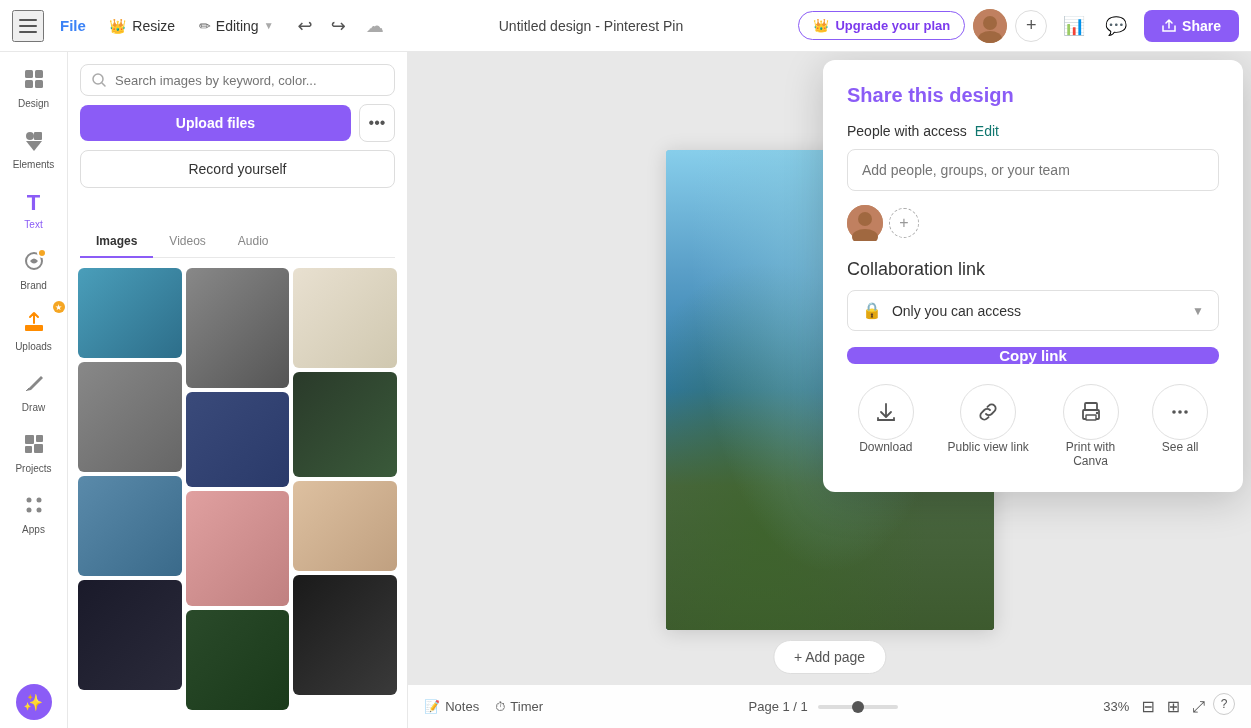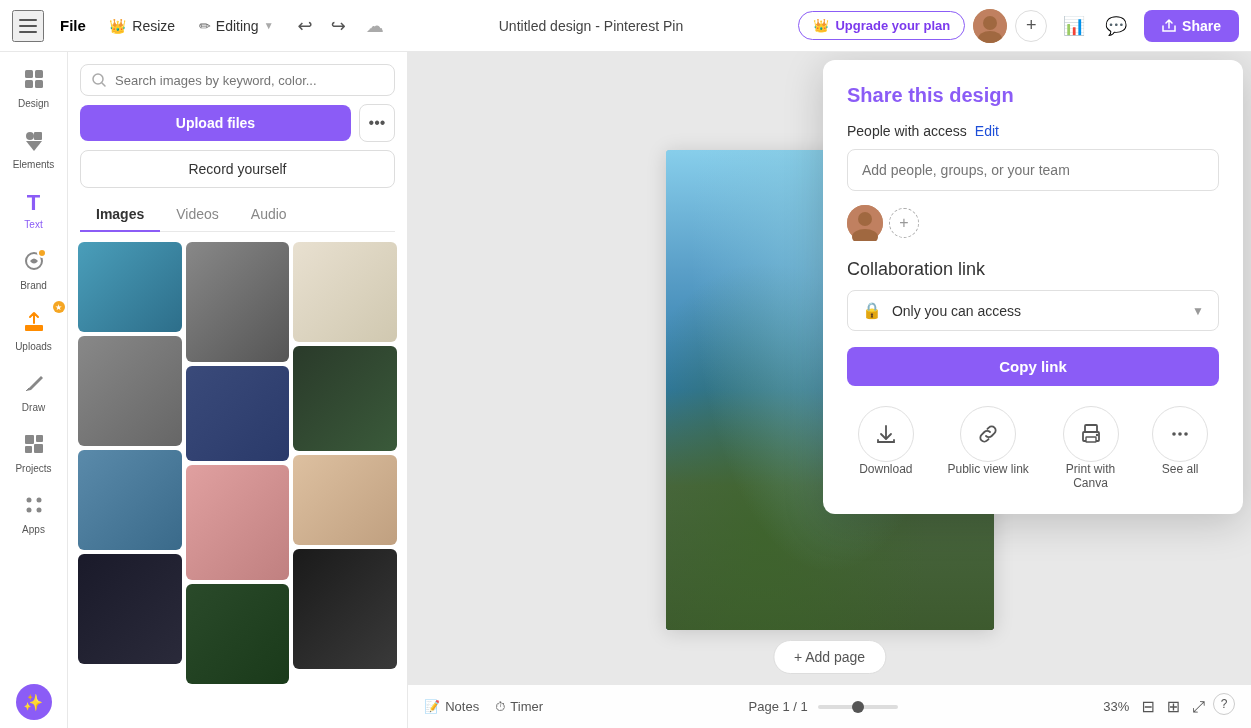--- a/index.html
+++ b/index.html
@@ -11,21 +11,21 @@
       background: #fff;
       display: flex;
       align-items: center;
       padding: 0 12px;
       border-bottom: 1px solid #e8e8e8;
       gap: 8px;
       flex-shrink: 0;
       z-index: 10;
     }
     .nav-hamburger { width: 32px; height: 32px; display: flex; align-items: center; justify-content: center; cursor: pointer; color: #555; }
-    .nav-file { background: none; border: none; font-weight: 600; font-size: 15px; color: #000000; cursor: pointer; padding: 4px 8px; border-radius: 6px; text-align: right; }
+    .nav-file { background: none; border: none; font-weight: 600; font-size: 15px; color: #3b82f6; cursor: pointer; padding: 4px 8px; border-radius: 6px; text-align: right; }
     .nav-resize { display: flex; align-items: center; gap: 5px; background: none; border: none; font-size: 14px; color: #333; cursor: pointer; padding: 4px 8px; border-radius: 6px; }
     .crown-icon { color: #f5a623; font-size: 14px; }
     .nav-editing { display: flex; align-items: center; gap: 5px; background: none; border: none; font-size: 14px; color: #333; cursor: pointer; padding: 4px 8px; border-radius: 6px; }
     .pencil-icon { color: #666; }
     .nav-undo-redo { display: flex; gap: 2px; }
     .nav-undo-redo button { background: none; border: none; font-size: 18px; color: #555; cursor: pointer; padding: 4px 8px; border-radius: 6px; }
     .nav-cloud { font-size: 18px; color: #aaa; margin-left: 4px; cursor: pointer; }
     .nav-title { flex: 1; text-align: center; font-size: 14px; color: #444; font-weight: 400; }
     .nav-upgrade { display: flex; align-items: center; gap: 6px; background: #fff; border: 1.5px solid #8b5cf6; color: #7c3aed; border-radius: 20px; padding: 6px 14px; font-size: 13px; font-weight: 600; cursor: pointer; }
     .crown-purple { color: #8b5cf6; }
@@ -142,26 +142,27 @@
       cursor: pointer;
       width: calc(100% - 24px);
     }
     .tabs-row {
       display: flex;
       border-bottom: 1.5px solid #e8e8e8;
       margin: 0 12px;
     }
     .tab-item {
       padding: 8px 16px;
-      font-size: 14px;
+      font-size: 12px;
       font-weight: 500;
       color: #888;
       cursor: pointer;
       border-bottom: 2px solid transparent;
       margin-bottom: -1.5px;
+      margin-top: 28px;
     }
     .tab-item.active {
       color: #333;
       border-bottom: 2px solid #8b5cf6;
       font-weight: 600;
     }
 
     
     .image-grid {
       flex: 1;
@@ -300,21 +301,21 @@
       width: 420px;
       background: #fff;
       border-radius: 12px;
       box-shadow: 0 8px 40px rgba(0,0,0,0.18);
       padding: 24px;
       pointer-events: all;
     }
     .share-title { font-size: 20px; font-weight: 700; color: #8b5cf6; margin-bottom: 16px; }
     .people-access-row { display: flex; align-items: center; gap: 8px; margin-bottom: 10px; }
     .people-access-label { font-size: 14px; color: #333; font-weight: 500; }
-    .edit-link { color: #1d4ed8; font-size: 14px; font-weight: 500; cursor: pointer; text-decoration: none; }
+    .edit-link { color: #0f766e; font-size: 14px; font-weight: 500; cursor: pointer; text-decoration: none; }
     .people-input {
       width: 100%;
       border: 1.5px solid #e0e0e0;
       border-radius: 8px;
       padding: 12px 14px;
       font-size: 14px;
       color: #999;
       outline: none;
       margin-bottom: 14px;
     }
@@ -334,21 +335,21 @@
     }
     .lock-icon { font-size: 16px; color: #555; }
     .collab-text { flex: 1; font-size: 14px; color: #333; }
     .chevron-icon { font-size: 12px; color: #999; }
     .copy-link-btn {
       width: 100%;
       background: #8b5cf6;
       color: #fff;
       border: none;
       border-radius: 8px;
-      padding: 11px;
+      padding: 0;
       font-size: 15px;
       font-weight: 600;
       cursor: pointer;
       margin-bottom: 20px;
     }
     .share-actions {
       display: flex;
       gap: 12px;
       justify-content: space-around;
     }

